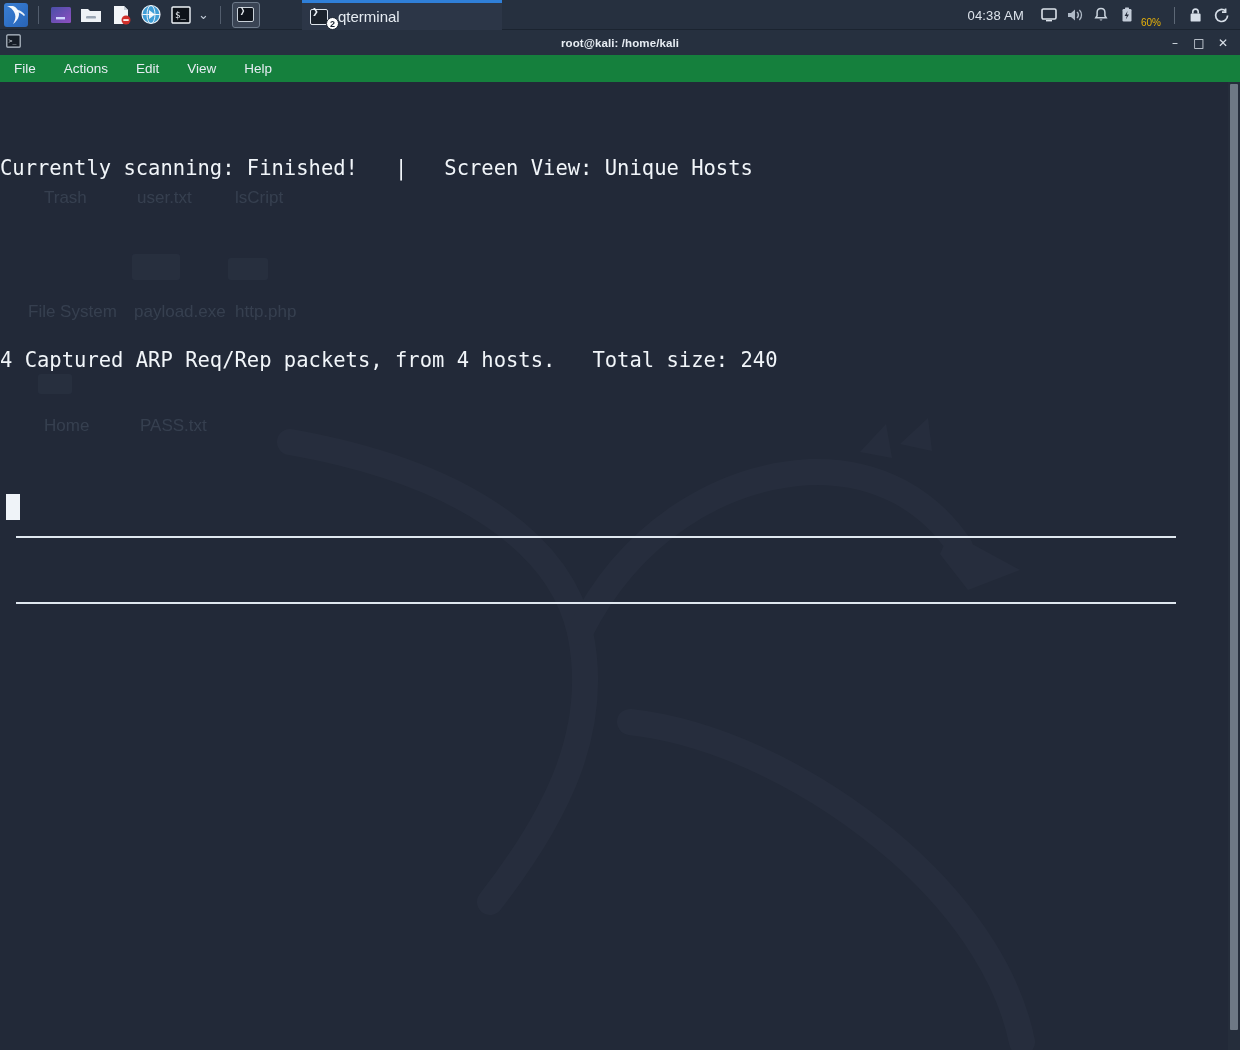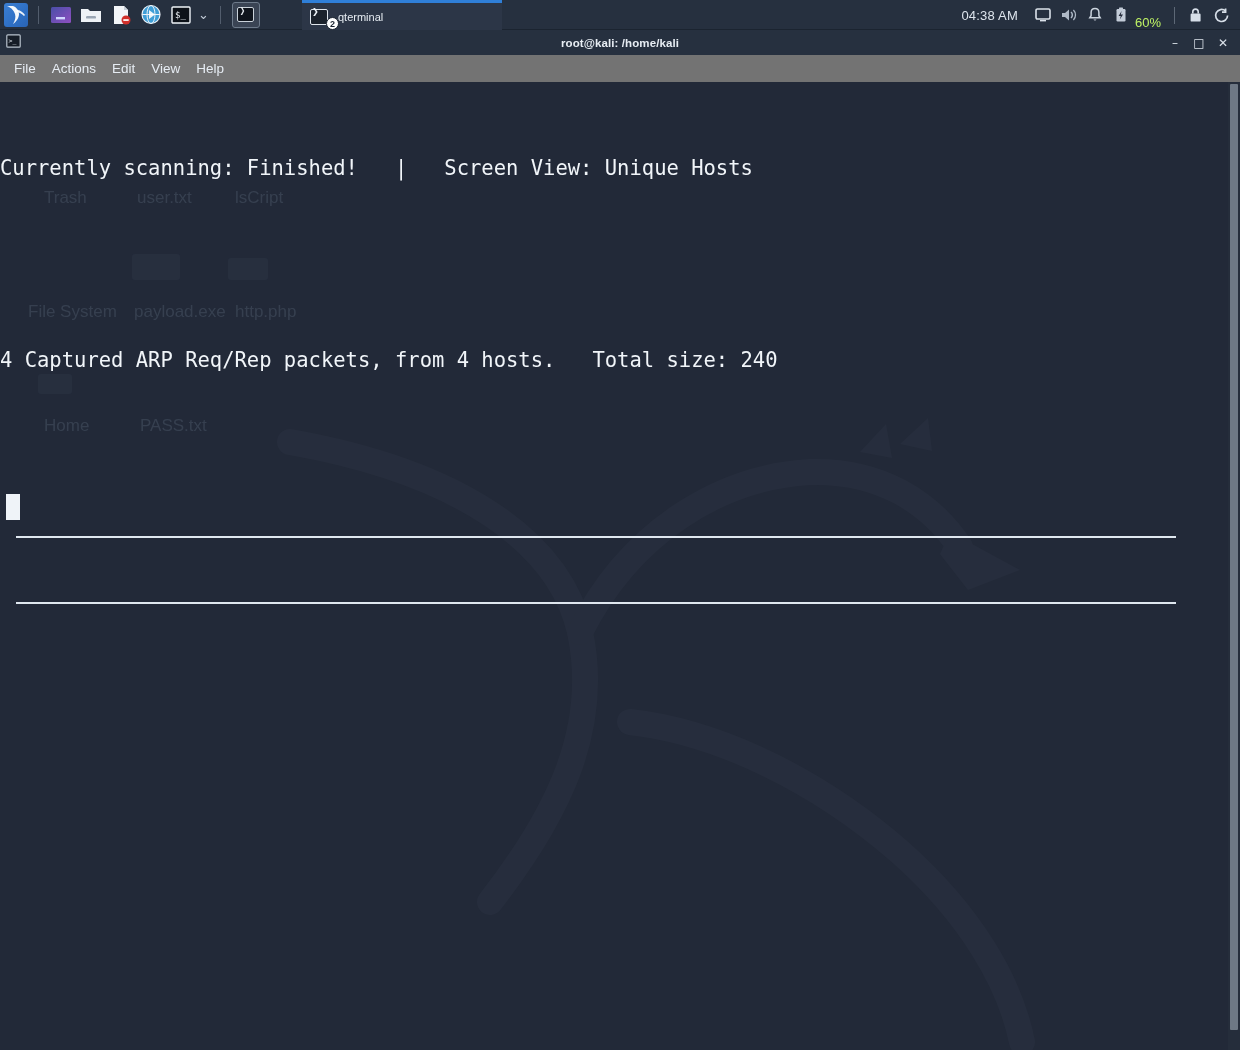--- a/index.html
+++ b/index.html
@@ -69,21 +69,21 @@
   }
   #task-btn .badge {
     position:absolute; left:24px; top:14px;
     width:13px; height:13px; border-radius:50%;
     background:#ffffff; color:#1b2430;
     font-size:9px; font-weight:bold;
     display:flex; align-items:center; justify-content:center;
     border:1px solid #1b2430;
   }
   #task-btn .tlabel {
-    color:#e6ecf2; font-size:11px; margin-left:10px;
+    color:#e6ecf2; font-size:15px; margin-left:10px;
   }
   .tb-icon-sm {
     width:18px; height:16px; background:#1b222c;
     border:1.5px solid #dfe5ec; border-radius:2px; position:relative;
   }
   .tb-icon-sm::after {
     content:"\276F"; position:absolute; left:1px; top:-3px;
     font-size:8px; color:#eef3f8;
   }
 
@@ -91,21 +91,21 @@
   #tray {
     position:absolute; right:6px; top:0; height:30px;
     display:flex; align-items:center; gap:0;text-align:right;
   }
   #clock { color:#dde4ec; font-size:13px; margin-right:12px; letter-spacing:.2px; }
   .tray-ico {
     width:26px; height:30px;
     display:flex; align-items:center; justify-content:center;
     color:#c2cbd6;
   }
-  #battery-pct { color:#bef264; font-size:13px; margin:15px 6px 0 1px; }
+  #battery-pct { color:#eab308; font-size:10px; margin:15px 6px 0 1px; }
   .tray-divider { width:1px; height:17px; background:#5d6876; margin:0 7px; }
 
   
   #window {
     position:absolute; left:0; top:30px; width:1240px; height:1020px;
     background:#222938;
     display:flex; flex-direction:column;
   }
   #titlebar {
     height:25px; background:#26303f;
@@ -121,22 +121,22 @@
     display:flex; align-items:center; gap:2px;
   }
   .wc {
     width:22px; height:22px;
     display:flex; align-items:center; justify-content:center;
     color:#dbe2ea; font-size:12px;
     font-family:"DejaVu Sans", sans-serif;
   }
 
   #menubar {
-    height:27px; background:#737373;
-    display:flex; align-items:center; padding-left:6px; gap:0; flex:none;
+    height:27px; background:#15803d;
+    display:flex; align-items:center; padding-left:6px; gap:12px; flex:none;
   }
   .menu-item {
     color:#e6ecf3; font-size:13.5px;
     padding:3px 8px; border-radius:2px;
   }
 
   
   #termwrap { position:relative; flex:1; overflow:hidden; }
   #dragon {
     position:absolute; left:160px; top:300px;

